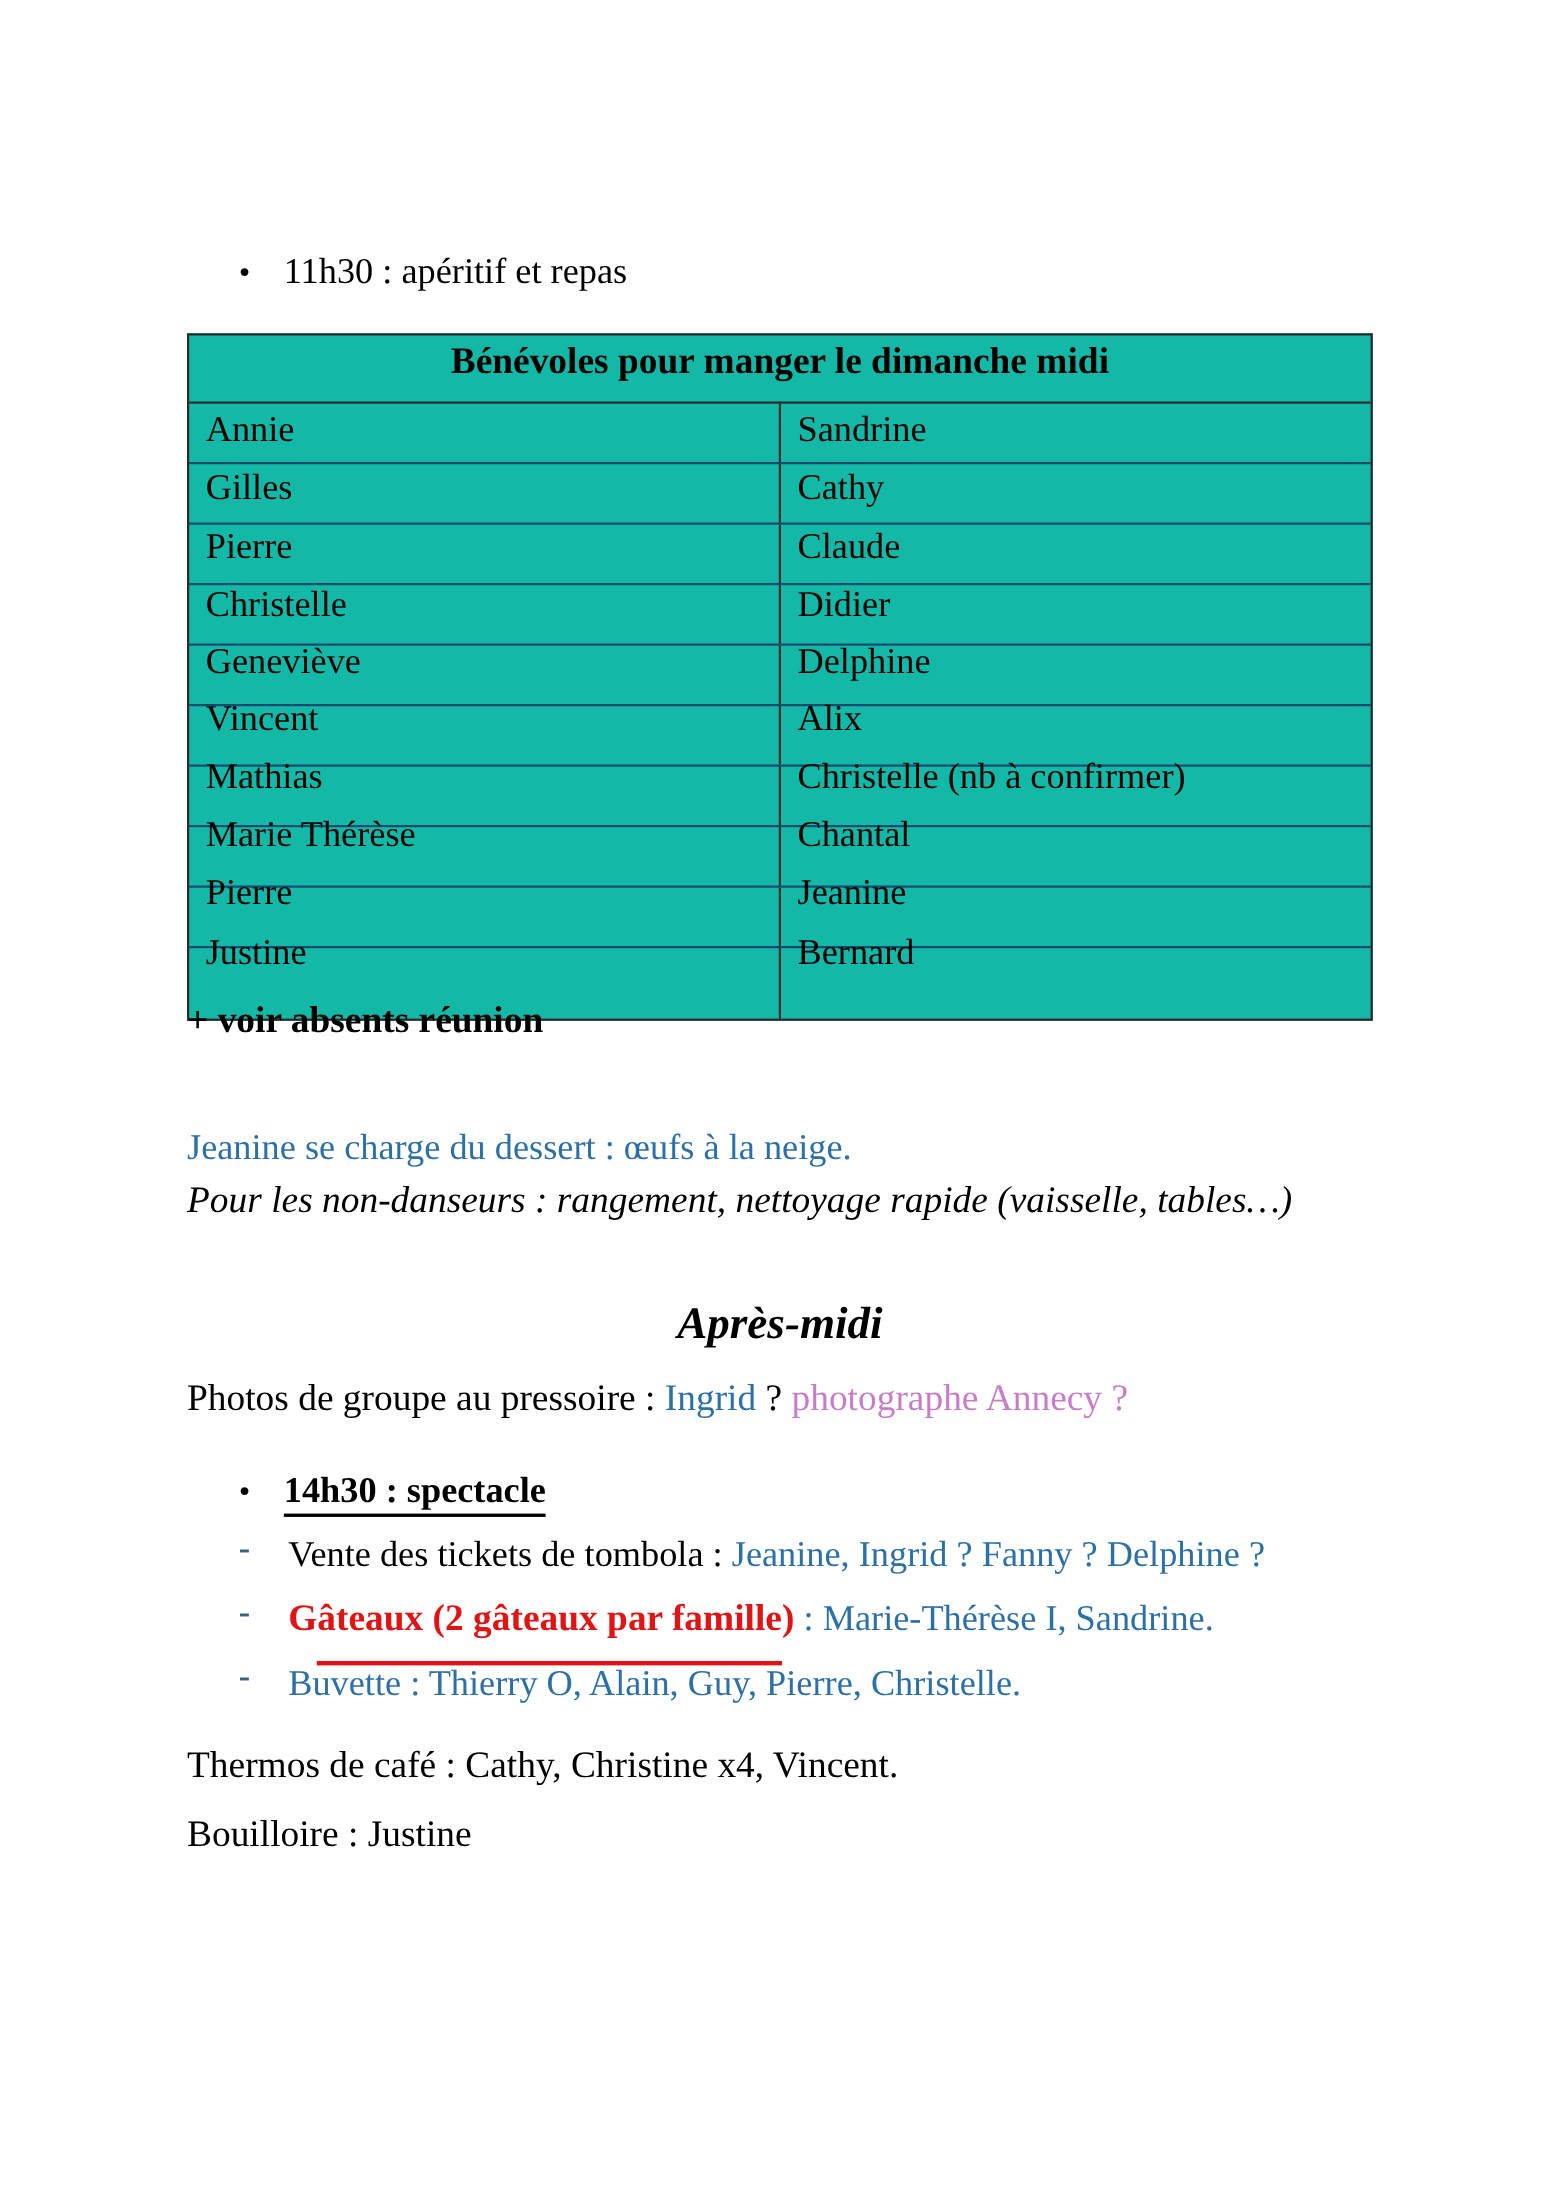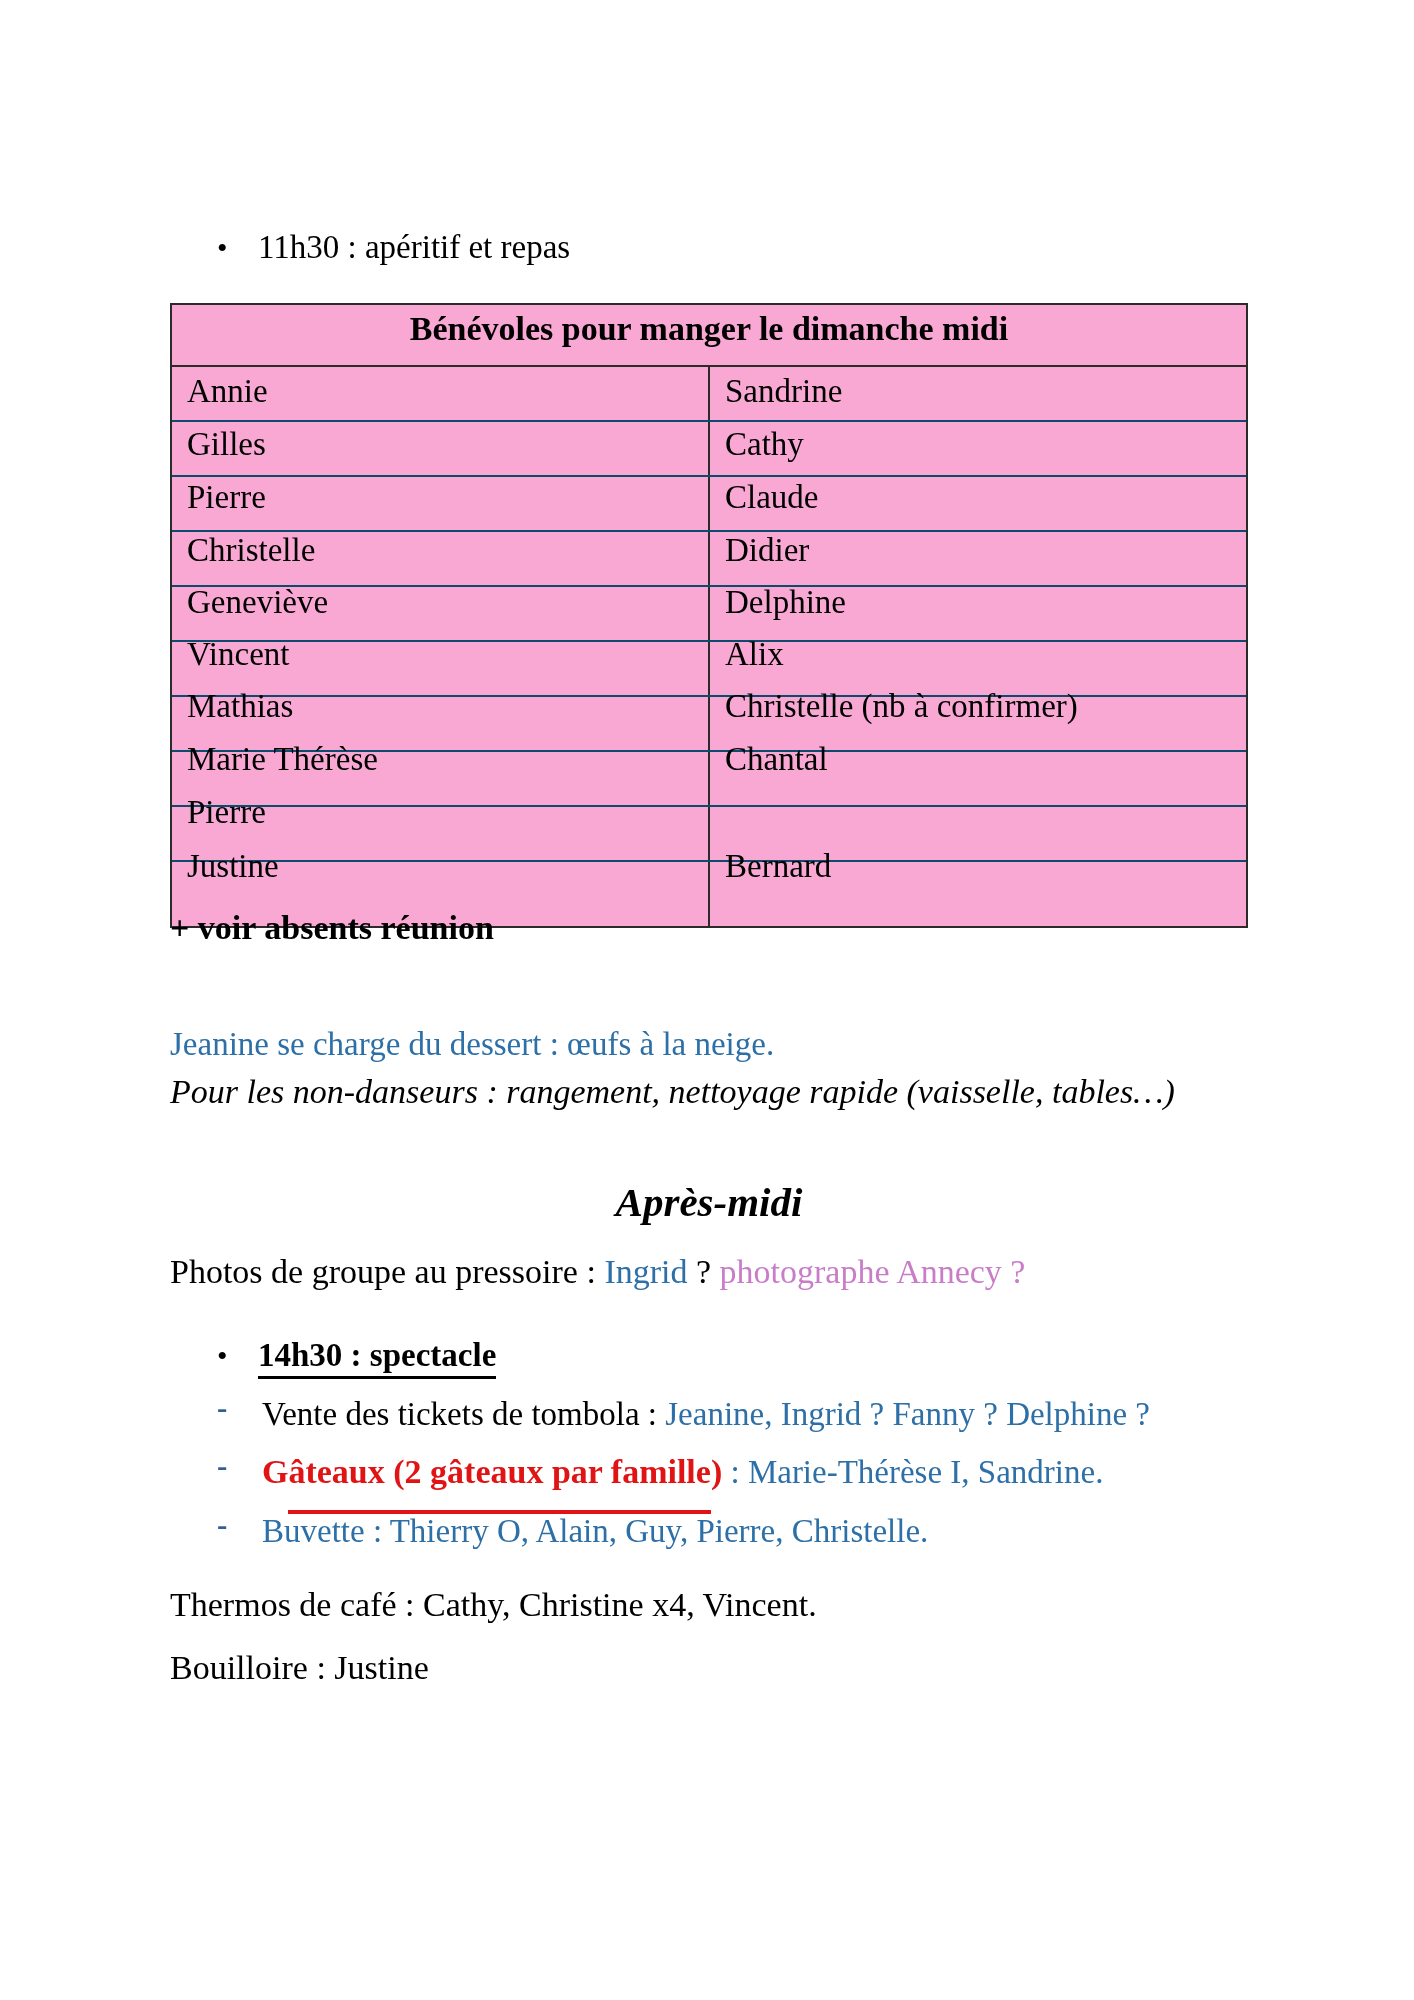--- a/index.html
+++ b/index.html
@@ -14,21 +14,21 @@
   .i{font-style:italic;}
   .blue{color:#2d6fa7;}
   .pink{color:#c97dc9;}
   .red{color:#e01414;}
   .marker-bullet{display:inline-block;width:41px;font-size:30px;}
   .marker-dash{display:inline-block;width:45px;font-weight:bold;color:#30618f;transform:translateY(-7px);font-size:31px;}
   .u-black{border-bottom:3px solid #000;padding-bottom:3px;}
   .u-red{border-bottom:4px solid #e01414;padding-bottom:20px;}
 
   
-  .tbl{left:170px;top:303px;width:1078px;border:2px solid #2b2b2b;background:#f9a8d4;box-sizing:border-box;}
+  .tbl{left:170px;top:303px;width:1078px;border:2px solid #2b2b2b;background:#14b8a6;box-sizing:border-box;}
   .tbl-header{height:55px;border-bottom:2px solid #2b2b2b;text-align:center;
     font-weight:bold;font-size:34px;padding-top:5px;box-sizing:content-box;}
   .tbl-row{display:flex;height:53px;border-bottom:2px solid #0c4a6e;}
   .tbl-row:last-child{border-bottom:none;height:64px;}
   .cell{overflow:visible;box-sizing:border-box;}
   .cell.left{width:538px;border-right:2px solid #2b2b2b;padding-left:15px;}
   .cell.right{flex:1;padding-left:15px;}
   .ct{display:inline-block;font-size:33px;line-height:1.05;}
   
   .r0 .ct{margin-top:7px;}
@@ -81,20 +81,21 @@
     <div class="tbl-row r6">
       <div class="cell left"><span class="ct">Mathias</span></div>
       <div class="cell right"><span class="ct">Christelle (nb à confirmer)</span></div>
     </div>
     <div class="tbl-row r7">
       <div class="cell left"><span class="ct">Marie Thérèse</span></div>
       <div class="cell right"><span class="ct">Chantal</span></div>
     </div>
     <div class="tbl-row r8">
       <div class="cell left"><span class="ct">Pierre</span></div>
+      <div class="cell right"><span class="ct">Jeanine</span></div>
     </div>
     <div class="tbl-row r9">
       <div class="cell left"><span class="ct">Justine</span></div>
       <div class="cell right"><span class="ct">Bernard</span></div>
     </div>
   </div>
 
   <div class="abs line b" style="left:170px;top:908px;font-size:34px">+ voir absents réunion</div>
 
   <div class="abs line blue" style="left:170px;top:1025px">Jeanine se charge du dessert : œufs à la neige.</div>

